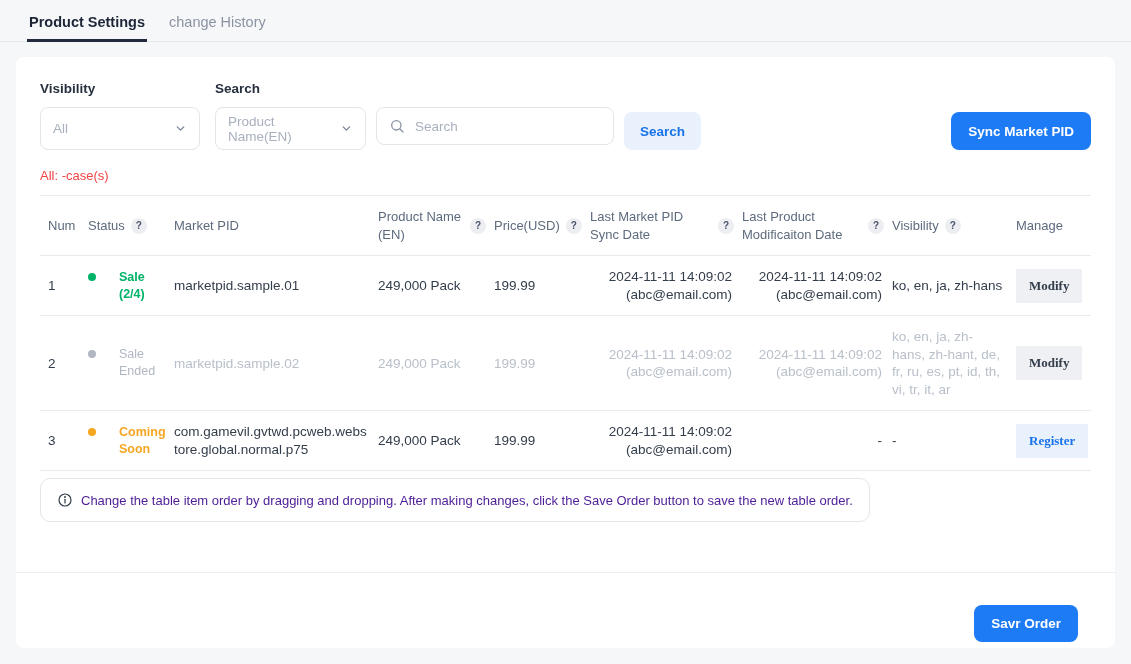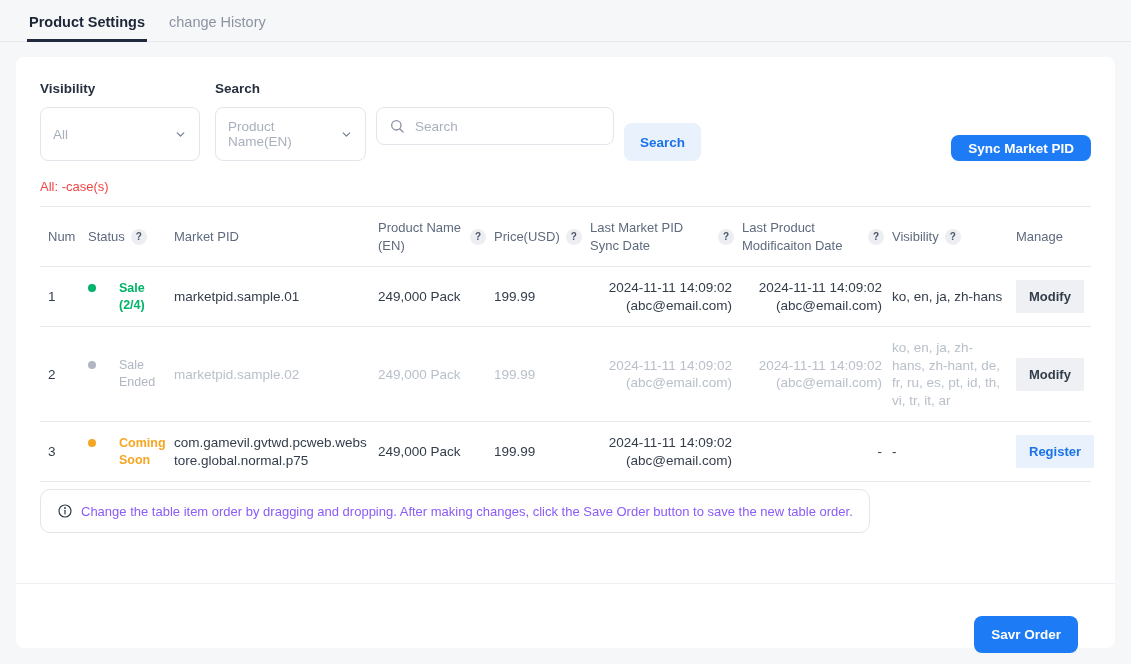--- a/index.html
+++ b/index.html
@@ -25,21 +25,21 @@
     padding:24px; height:591px;
   }
 
   
   .filters { display:flex; align-items:flex-end; }
   .fgroup { display:flex; flex-direction:column; }
   .fgroup + .fgroup { margin-left:15px; }
   .flabel { font-size:13.5px; font-weight:700; color:#27303f; margin-bottom:11px; }
   .frow { display:flex; gap:10px; }
   .select {
-    width:160px; height:54px; border:1px solid #e2e5ea; border-radius:8px;
+    width:160px; height:43px; border:1px solid #e2e5ea; border-radius:8px;
     display:flex; align-items:center; justify-content:space-between;
     padding:0 12px; color:#a9b0bd; font-size:13.5px; background:#fff; cursor:pointer;
   }
   .select.type { width:151px; }
   .searchbox {
     width:238px; height:38px; border:1px solid #e2e5ea; border-radius:8px;
     display:flex; align-items:center; padding:0 12px; gap:8px; background:#fff;
   }
   .searchbox input {
     border:none; outline:none; flex:1; min-width:0;
@@ -47,21 +47,21 @@
   }
   .searchbox input::placeholder { color:#a9b0bd; }
   .btn-soft {
     margin-left:10px; height:38px; padding:0 16px;
     background:var(--primary-soft-bg,#e9f1fd); color:var(--primary-soft-text,#1a73e8);
     border:none; border-radius:8px; font-size:13.5px; font-weight:700;
     cursor:pointer; font-family:inherit;
   }
   .spacer { flex:1; }
   .btn-primary {
-    height:26px; padding:0 17px; background:var(--primary,#1e7bf6); color:#fff;
+    height:38px; padding:0 17px; background:var(--primary,#1e7bf6); color:#fff;
     border:none; border-radius:8px; font-size:13.5px; font-weight:700;
     cursor:pointer; font-family:inherit; white-space:nowrap;
   }
 
   
   .summary { margin-top:18px; font-size:13px; color:#ef4444; }
 
   
   table { width:100%; border-collapse:collapse; margin-top:12px; table-layout:fixed; }
   thead th {
@@ -89,29 +89,29 @@
   .st-sale .stxt  { color:var(--status-sale,#00b368); font-weight:700; }
   .st-ended .dot  { background:var(--status-ended,#b0b7c2); }
   .st-ended .stxt { color:var(--status-ended,#b0b7c2); font-weight:400; }
   .st-coming .dot { background:var(--status-coming,#f5a623); }
   .st-coming .stxt{ color:var(--status-coming,#f5a623); font-weight:700; }
   tr.muted td { color:var(--muted,#b9c0ca); }
   tr.muted td.num { color:#333d4b; }
   .btn-row {
     background:#eef0f3; color:#333d4b; border:none; border-radius:1px;
     padding:9px 13px; font-size:13px; font-weight:600; cursor:pointer;
-    font-family:Liberation Sans, sans-serif; white-space:nowrap;
+    font-family:Liberation Serif, serif; white-space:nowrap;
   }
   .btn-row.register { background:var(--primary-soft-bg,#e8f1fd); color:var(--primary-soft-text,#1a73e8); font-weight:700; }
 
   
   .notice {
     margin-top:7px; border:1px solid #e2e5ea; border-radius:10px;
     padding:13px 16px; display:inline-flex; align-items:center; gap:8px;
-    font-size:13px; color:#8b5cf6; max-width:100%;
+    font-size:13px; color:#4c1d95; max-width:100%;
   }
   .notice svg { flex:none; }
 
   
   .divider { border-top:1px solid #edeff2; margin:50px -24px 0; }
   .footer { text-align:right; padding:24px 13px 0 0; }
   .footer .btn-primary { height:37px;margin-top:8px; }
 </style>
 </head>
 <body>

